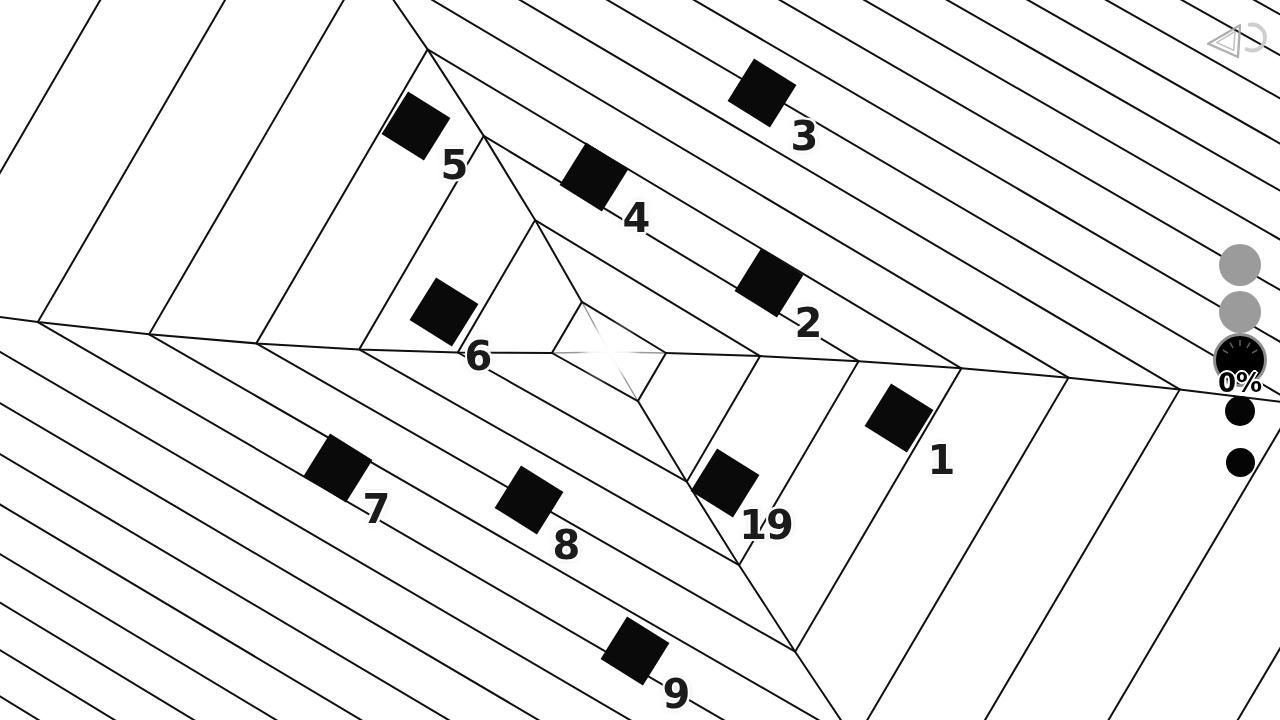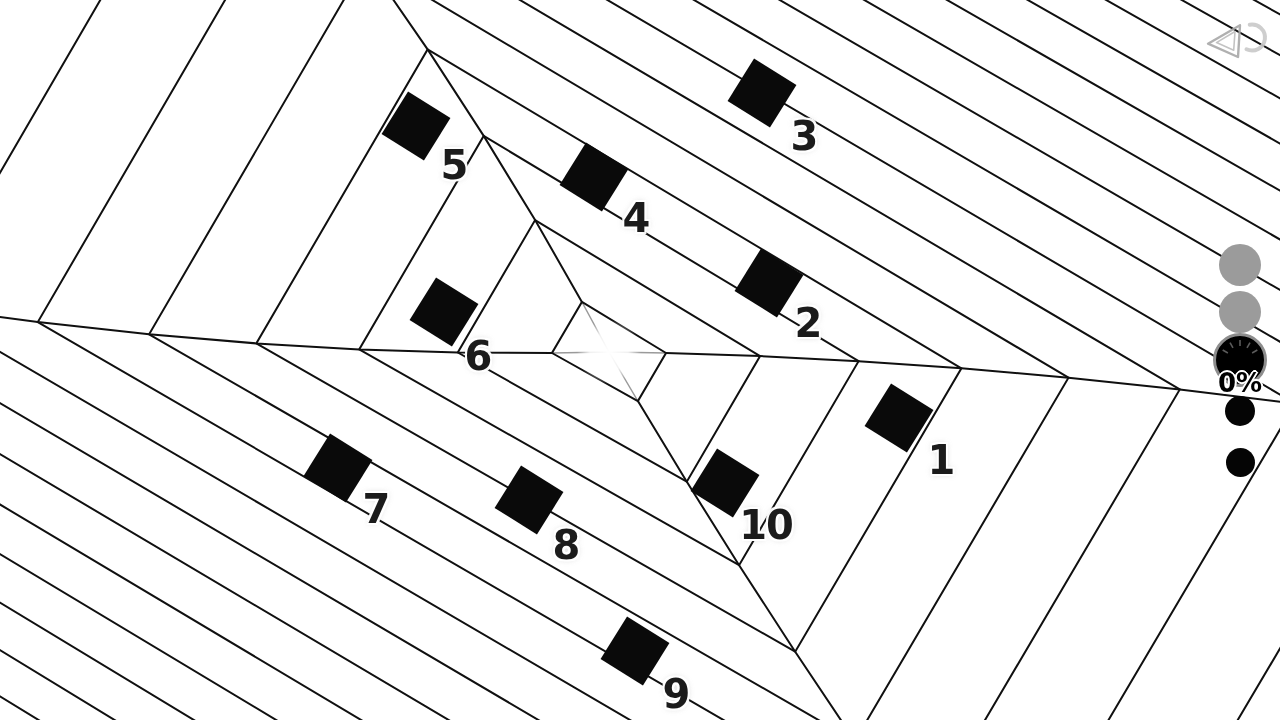--- a/index.html
+++ b/index.html
@@ -53,21 +53,21 @@
       <div class="target-label" style="left: 454px; top: 165px;">5</div>
       <div class="target-square" style="left: 444px; top: 312px; width: 50px; height: 50px; background: rgb(10, 10, 10); transform: translate(-50%, -50%) rotate(32deg);"></div>
       <div class="target-label" style="left: 478px; top: 356px;">6</div>
       <div class="target-square" style="left: 338px; top: 468px; width: 50px; height: 50px; background: rgb(10, 10, 10); transform: translate(-50%, -50%) rotate(32deg);"></div>
       <div class="target-label" style="left: 376px; top: 509px;">7</div>
       <div class="target-square" style="left: 529px; top: 500px; width: 50px; height: 50px; background: rgb(10, 10, 10); transform: translate(-50%, -50%) rotate(32deg);"></div>
       <div class="target-label" style="left: 566px; top: 545px;">8</div>
       <div class="target-square" style="left: 635px; top: 651px; width: 50px; height: 50px; background: rgb(10, 10, 10); transform: translate(-50%, -50%) rotate(32deg);"></div>
       <div class="target-label" style="left: 676px; top: 694px;">9</div>
       <div class="target-square" style="left: 725px; top: 483px; width: 50px; height: 50px; background: rgb(10, 10, 10); transform: translate(-50%, -50%) rotate(32deg);"></div>
-      <div class="target-label" style="left: 766px; top: 525px;">10</div>
+      <div class="target-label" style="left: 766px; top: 525px;">19</div>
     </div>
 
   <div id="hud-layer">
       <div class="hud-dot" style="left: 1219px; top: 244px; width: 42px; height: 42px; background: rgb(155, 155, 155);"></div>
       <div class="hud-dot" style="left: 1219px; top: 291px; width: 42px; height: 42px; background: rgb(155, 155, 155);"></div>
       <div id="timer-circle" style="left: 1213px; top: 333px; width: 54px; height: 54px; background: rgb(0, 0, 0); border: 3px solid rgb(141, 141, 141);"><svg width="48" height="48" opacity="0.65">
           <line x1="24" y1="10" x2="24" y2="4" stroke="#8d8d8d" stroke-width="1.6"></line>
           <line x1="17.000000000000004" y1="11.875644347017857" x2="14.000000000000004" y2="6.679491924311225" stroke="#8d8d8d" stroke-width="1.6"></line>
           <line x1="31" y1="11.87564434701786" x2="34" y2="6.679491924311229" stroke="#8d8d8d" stroke-width="1.6"></line>
           <line x1="36.124355652982146" y1="17" x2="41.32050807568878" y2="14.000000000000002" stroke="#8d8d8d" stroke-width="1.6"></line>

